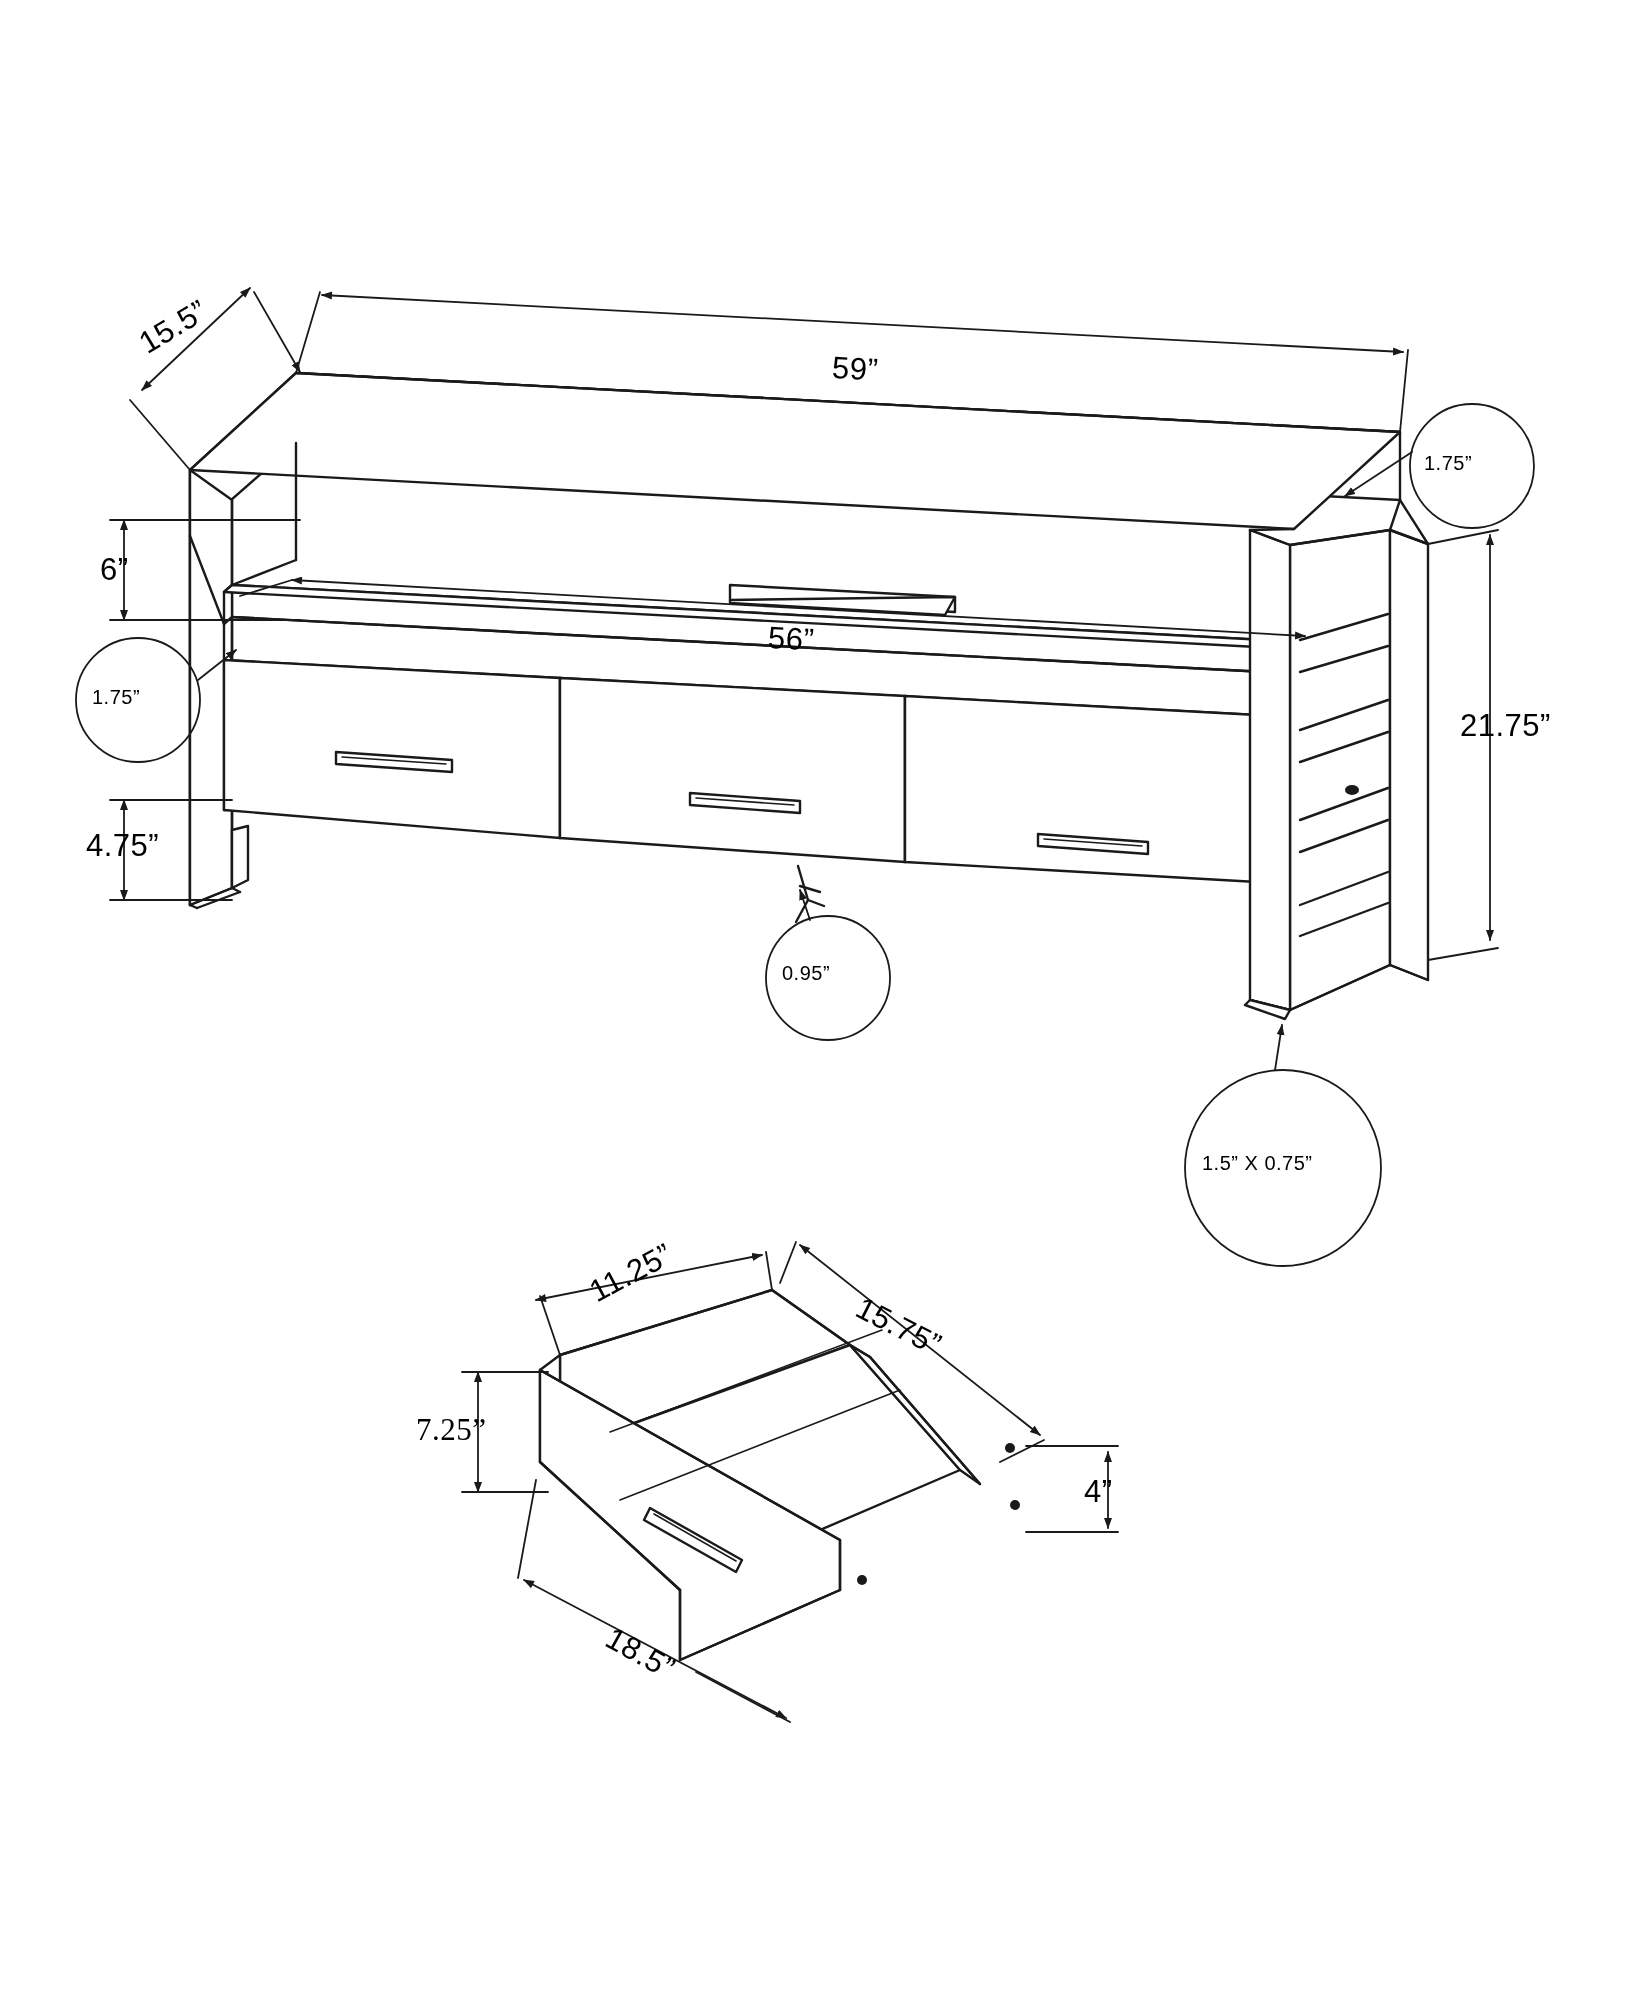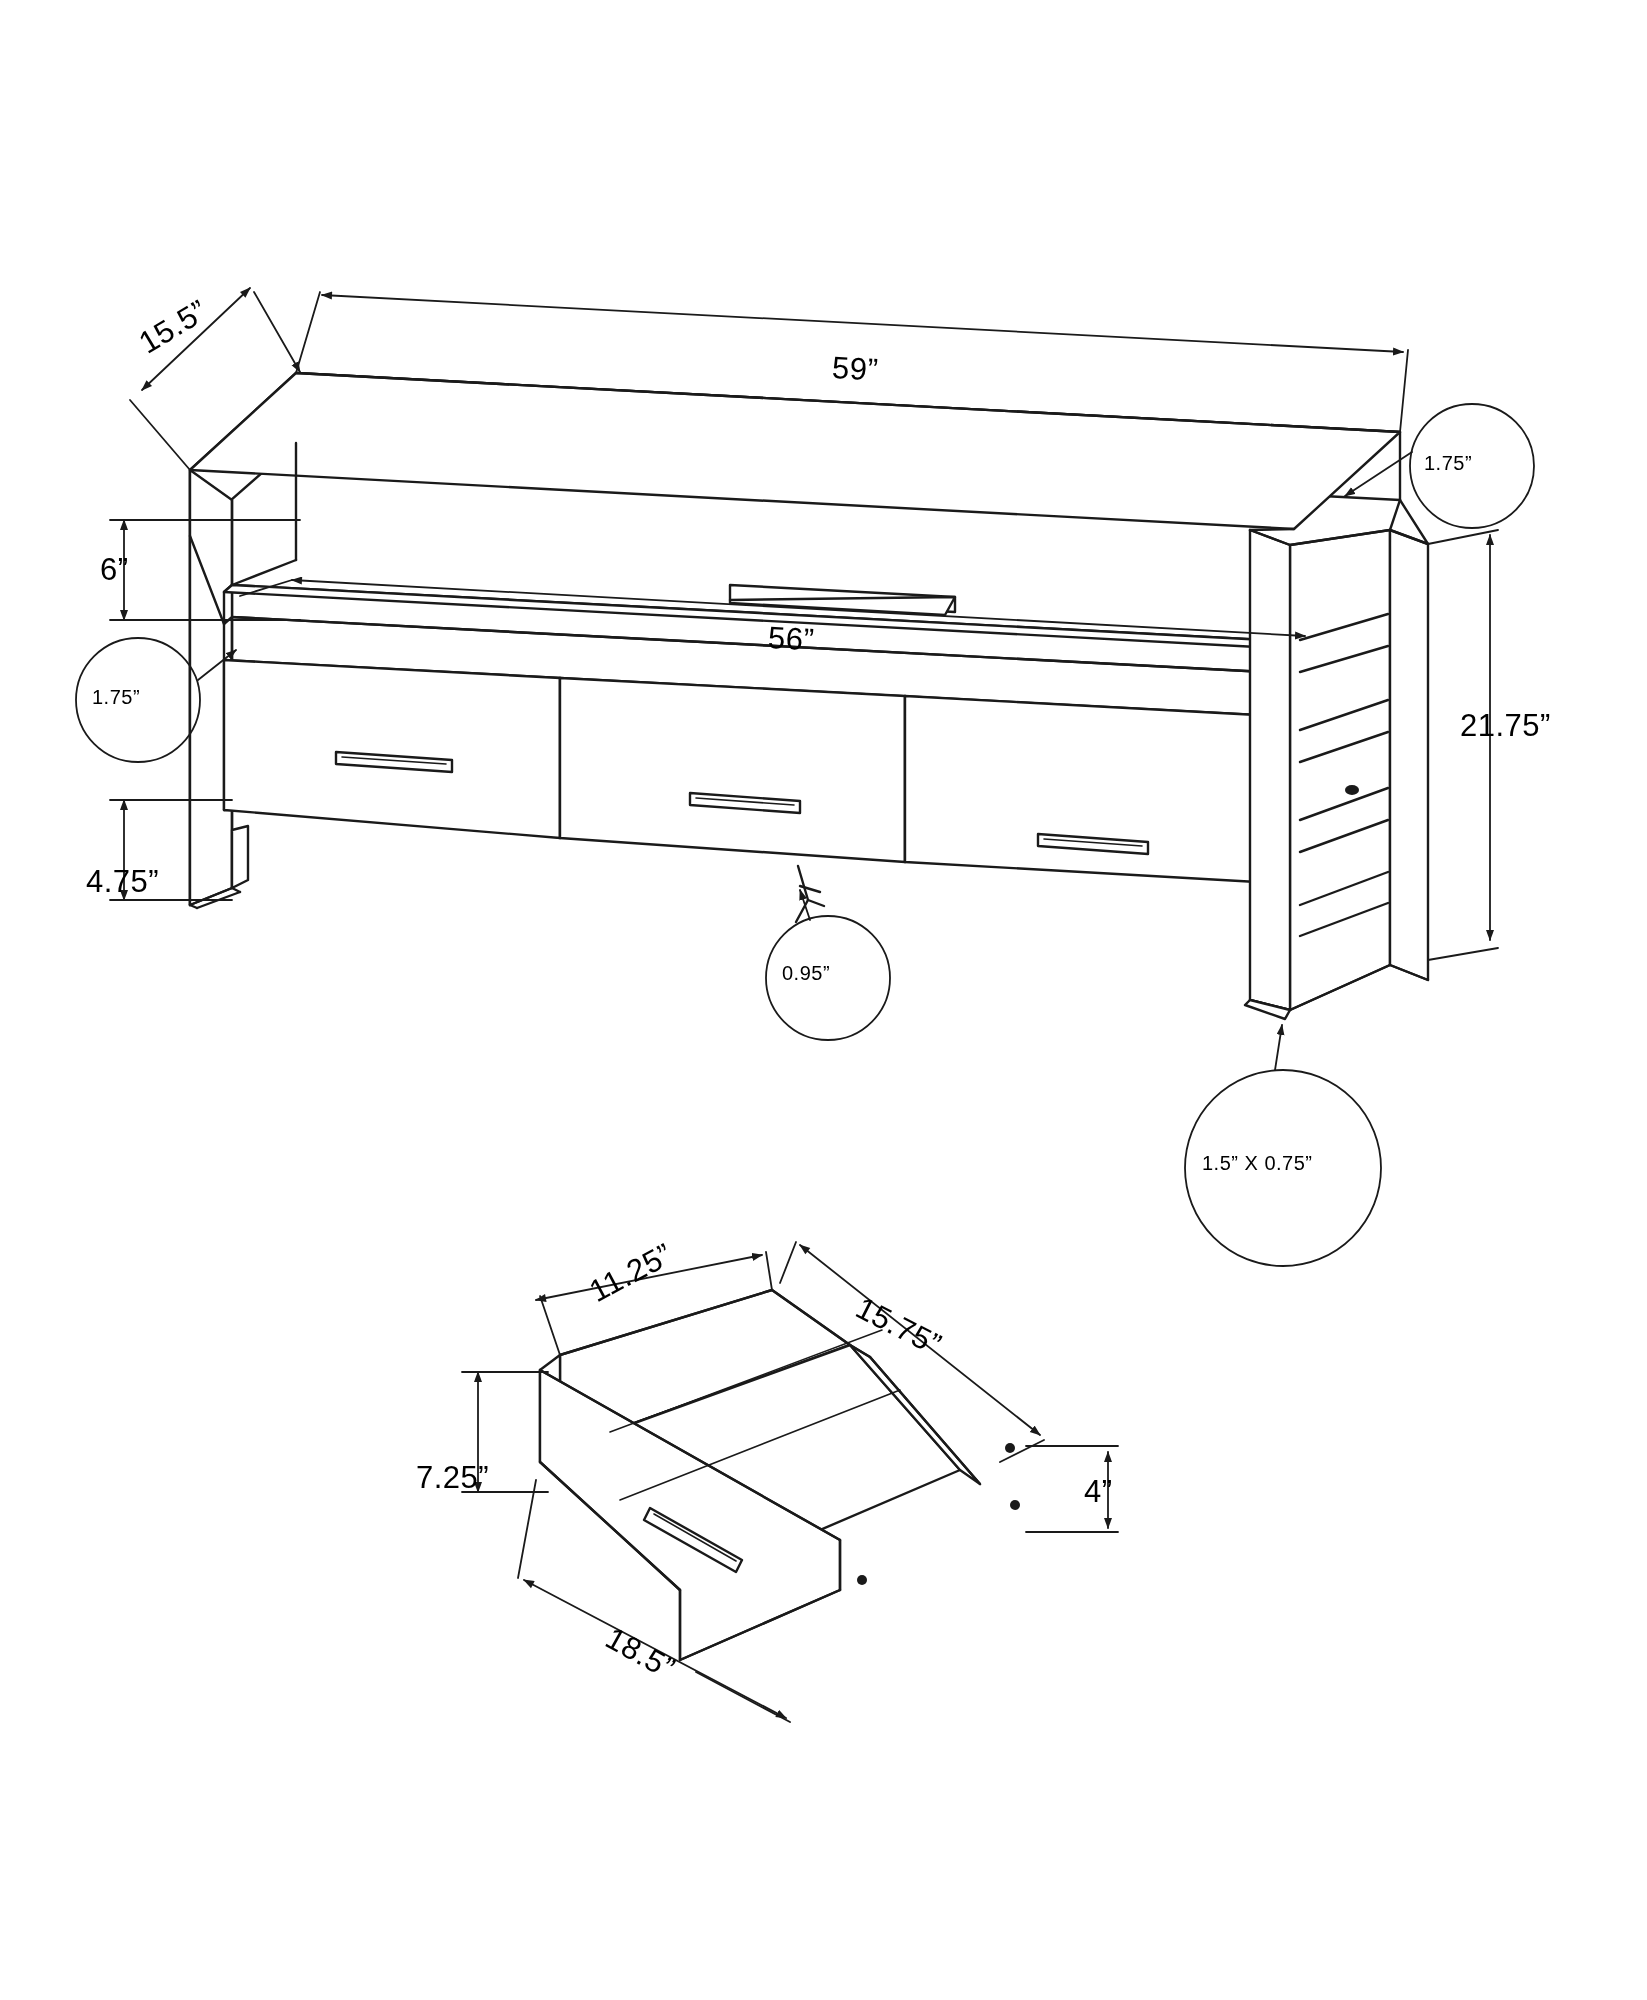--- a/index.html
+++ b/index.html
@@ -251,29 +251,29 @@
   <div class="dim-label small" style="left:1424px; top:452px;">1.75”</div>
 
   <div class="dim-label" style="left:100px; top:552px;">6”</div>
 
   <div class="dim-label" style="left:768px; top:620px; transform:rotate(3deg); transform-origin:left center;">56”</div>
 
   <div class="dim-label small" style="left:92px; top:686px;">1.75”</div>
 
   <div class="dim-label" style="left:1428px; top:708px;padding-left:32px;">21.75”</div>
 
-  <div class="dim-label" style="left:86px; top:864px;">4.75”</div>
+  <div class="dim-label" style="left:86px; top:828px;">4.75”</div>
 
   <div class="dim-label small" style="left:782px; top:962px;">0.95”</div>
 
   <div class="dim-label small" style="left:1202px; top:1152px;">1.5” X 0.75”</div>
 
   <div class="dim-label" style="left:592px; top:1276px; transform:rotate(-28deg); transform-origin:left center;">11.25”</div>
 
   <div class="dim-label" style="left:858px; top:1288px; transform:rotate(27deg); transform-origin:left center;">15.75”</div>
 
-  <div class="dim-label" style="left:416px; top:1460px;">7.25”</div>
+  <div class="dim-label" style="left:416px; top:1412px;font-family:Liberation Serif, serif;">7.25”</div>
 
   <div class="dim-label" style="left:1084px; top:1474px;">4”</div>
 
   <div class="dim-label" style="left:608px; top:1618px; transform:rotate(29deg); transform-origin:left center;">18.5”</div>
 
 </div>
 
 </body></html>

